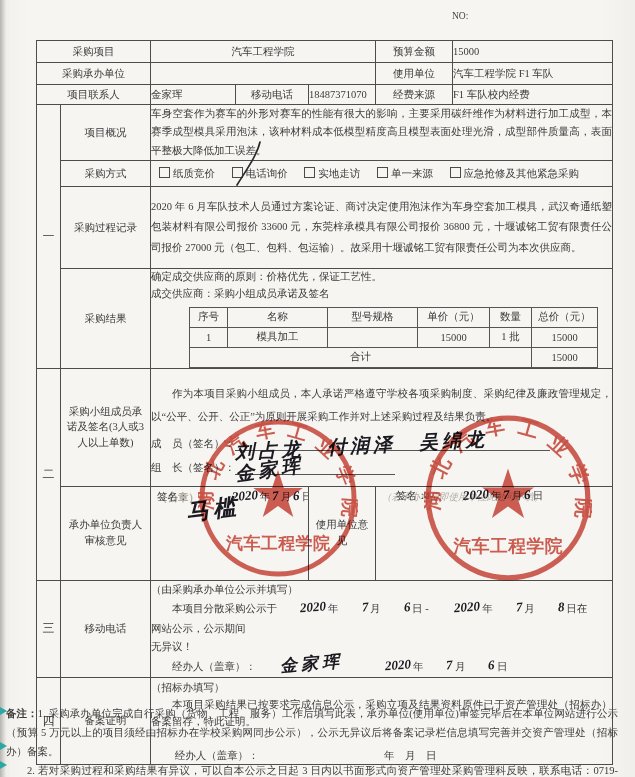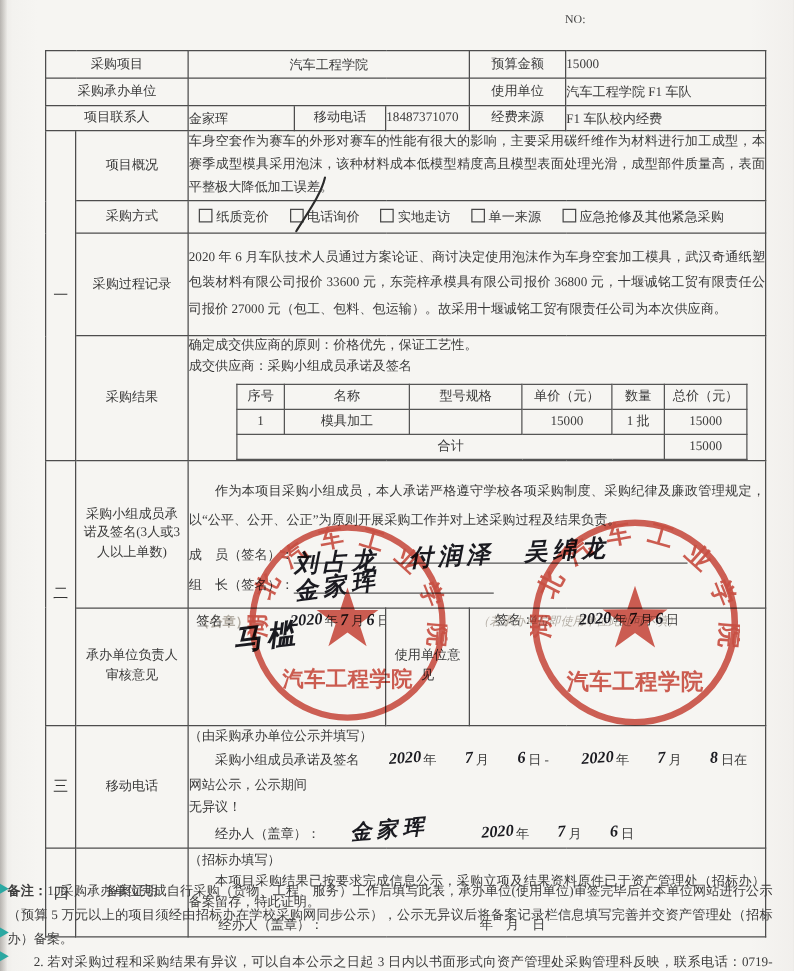--- a/index.html
+++ b/index.html
@@ -184,38 +184,38 @@
           </div>
         </div>
       </td>
     </tr>
 
     <tr style="height:76px">
       <td class="num-col">三</td>
       <td class="lab">移动电话</td>
       <td colspan="5" class="cellpad">
         <div style="line-height:1.7">（由采购承办单位公示并填写）</div>
-        <div style="line-height:1.9;text-indent:2em;"><span>采购小组成员承诺及签名</span><span class="hw hwnum">2020</span><span>年</span><span class="hw hwnum">7</span><span>月</span><span class="hw hwnum">6</span><span>日 - </span><span class="hw hwnum">2020</span><span>年</span><span class="hw hwnum">7</span><span>月</span><span class="hw hwnum">8</span><span>日在　　　　　</span><span>网站公示，公示期间</span></div>
+        <div style="line-height:1.9;text-indent:2em;"><span>本项目分散采购公示于</span><span class="hw hwnum">2020</span><span>年</span><span class="hw hwnum">7</span><span>月</span><span class="hw hwnum">6</span><span>日 - </span><span class="hw hwnum">2020</span><span>年</span><span class="hw hwnum">7</span><span>月</span><span class="hw hwnum">8</span><span>日在　　　　　</span><span>网站公示，公示期间</span></div>
         <div style="line-height:1.7">无异议！</div>
         <div style="text-indent:2em;line-height:1.9;">
           <span>经办人（盖章）：</span>
           <span class="hw sig" style="font-size:17px;transform:rotate(-5deg);">金家珲</span>
           <span style="display:inline-block;width:14px;"></span>
           <span><span class="hw hwnum">2020</span><span>年</span><span class="hw hwnum">7</span><span>月</span><span class="hw hwnum">6</span><span>日</span></span>
         </div>
       </td>
     </tr>
 
     <tr style="height:52px">
       <td class="num-col">四</td>
       <td class="lab">备案证明</td>
       <td colspan="5" class="cellpad" style="padding-top:2px;">
         <div style="line-height:1.6">（招标办填写）</div>
         <p class="para indent" style="line-height:1.6;margin:0;">本项目采购结果已按要求完成信息公示，采购立项及结果资料原件已于资产管理处（招标办）备案留存，特此证明。</p>
-        <div style="line-height:1.7;">
+        <div style="line-height:1.7;margin-top:16px;">
           <span style="display:inline-block;width:2em;"></span>
           <span>经办人（盖章）：</span>
           <span style="display:inline-block;width:120px;"></span>
           <span>年　月　日</span>
         </div>
       </td>
     </tr>
   </tbody>
     </table>
 

